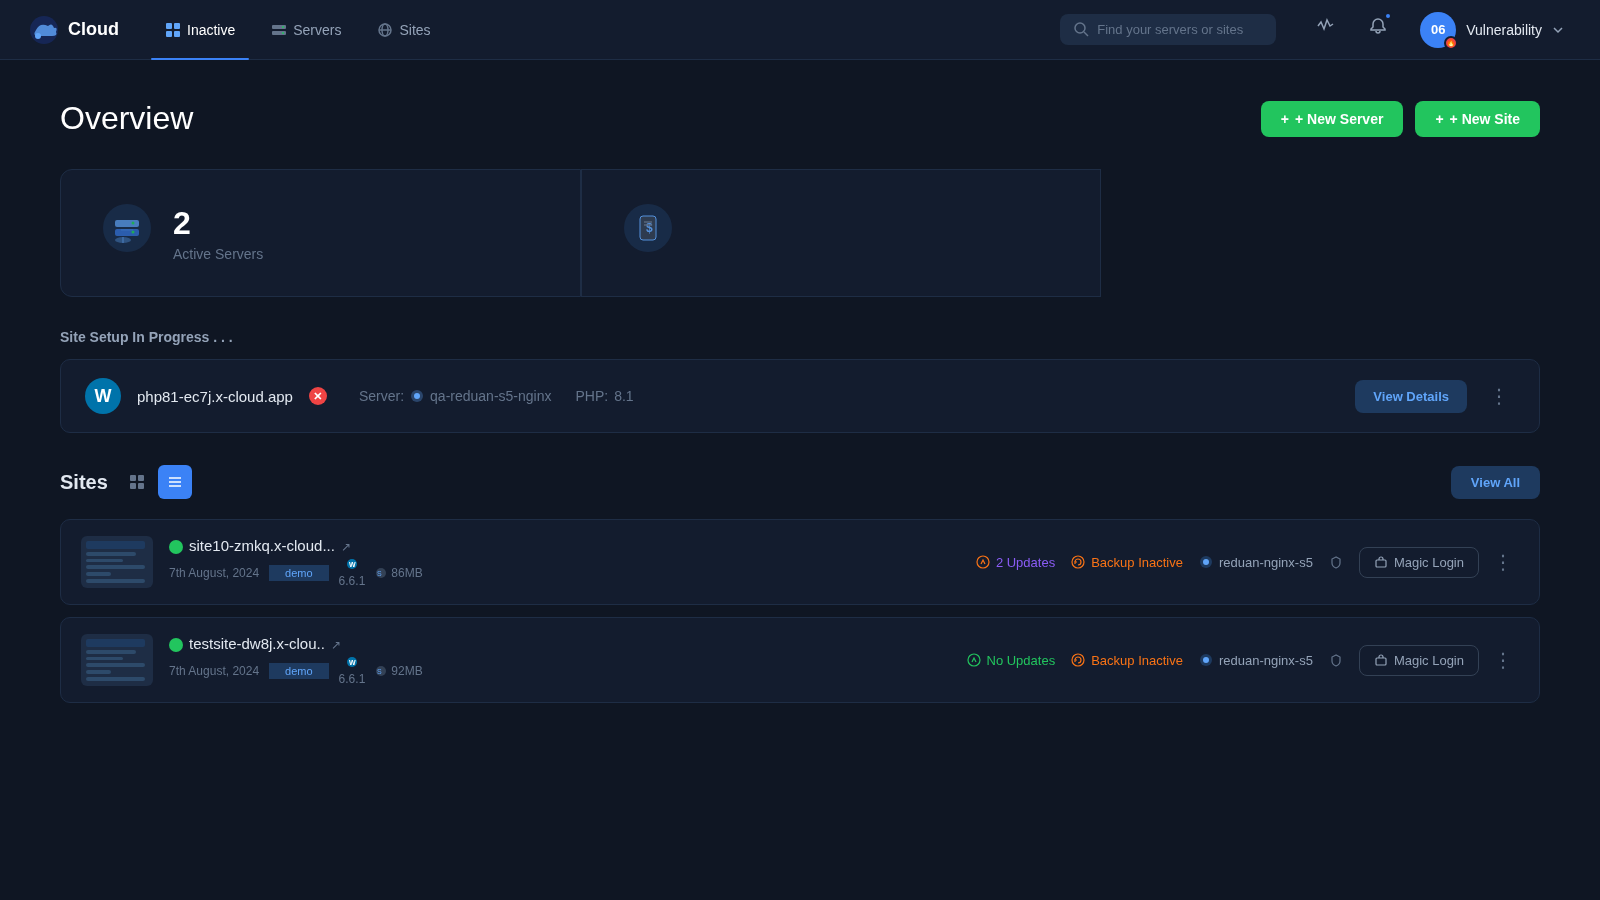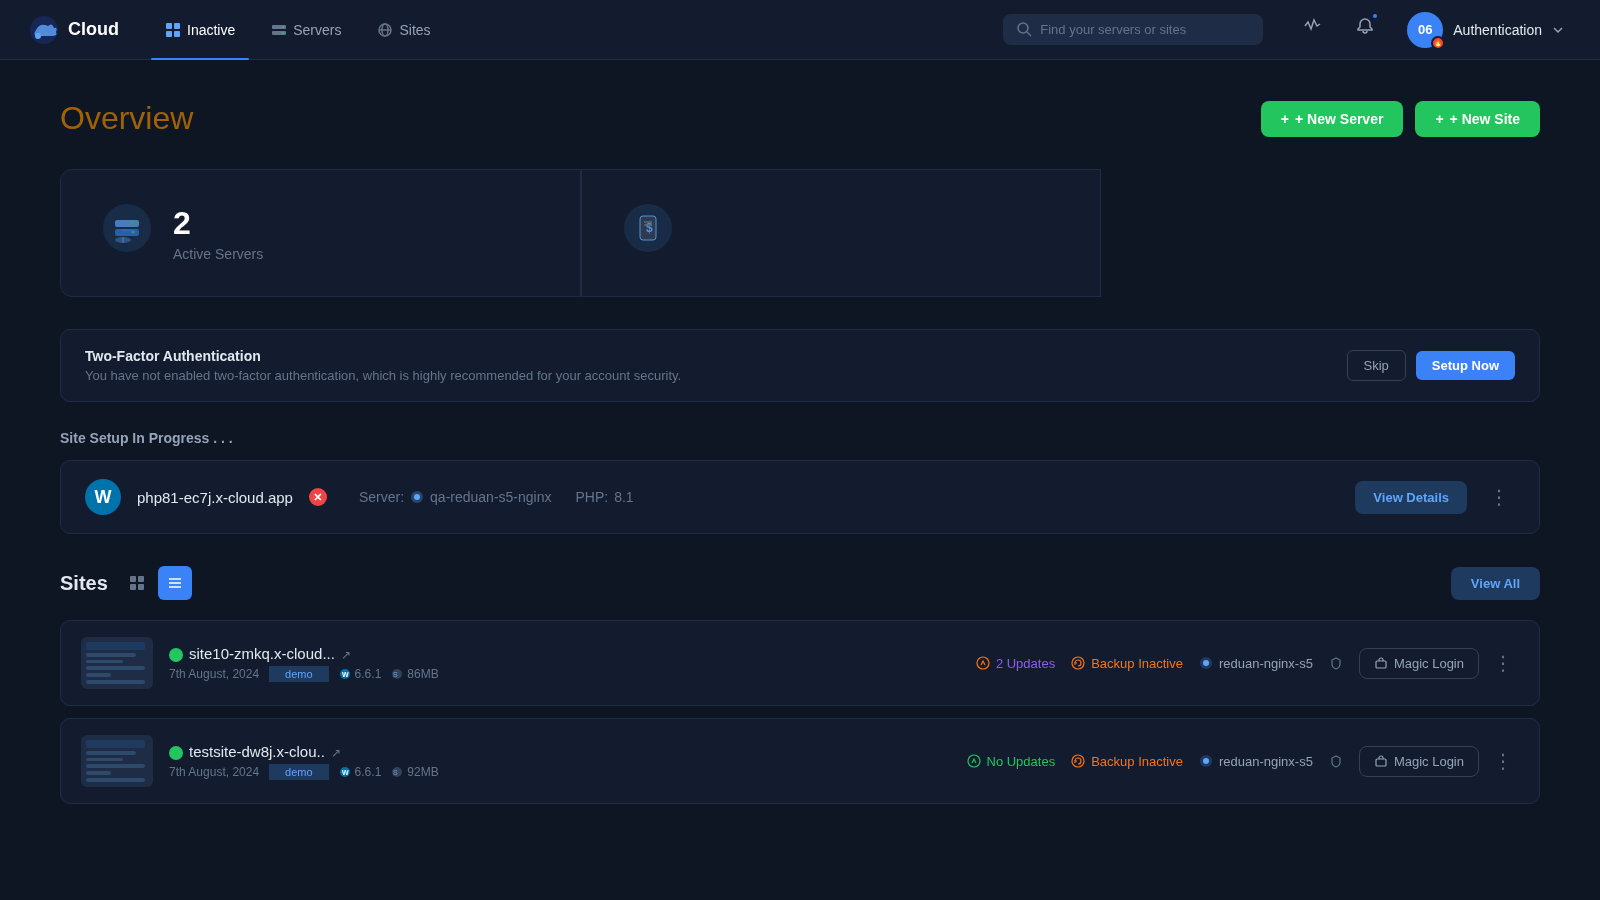--- a/index.html
+++ b/index.html
@@ -66,21 +66,21 @@
       border-radius: 2px;
     }
     .nav-spacer { flex: 1; }
     .search-bar {
       display: flex;
       align-items: center;
       background: #1e2d45;
       border-radius: 8px;
       padding: 8px 14px;
       gap: 8px;
-      width: 260px;
+      width: 216px;
       color: #64748b;
       font-size: 14px;
     }
     .nav-actions {
       display: flex;
       align-items: flex-start;
       gap: 16px;
     }
     .nav-icon-btn {
       width: 36px;
@@ -149,21 +149,21 @@
     
     .overview-header {
       display: flex;
       align-items: center;
       justify-content: space-between;
       margin-bottom: 32px;
     }
     .page-title {
       font-size: 32px;
       font-weight: 300;
-      color: #a16207;
+      color: #ffffff;
     }
     .header-actions {
       display: flex;
       gap: 12px;
     }
     .btn-green {
       display: flex;
       align-items: center;
       gap: 6px;
       background: #22c55e;
@@ -404,21 +404,21 @@
       font-size: 12px;
       color: #64748b;
     }
     .tag-demo {
       background: #1e3a5f;
       color: #60a5fa;
       border-radius: 0;
       padding: 2px 16px;
       font-size: 11px;
     }
-    .meta-wp { display: flex; align-items: center; gap: 4px; }
+    .meta-wp { display: flex; align-items: center; gap: 4px; flex-direction: column; }
     .meta-size { display: flex; align-items: center; gap: 4px; }
 
     .site-spacer { flex: 1; }
 
     .site-badges {
       display: flex;
       align-items: center;
       gap: 16px;
     }
     .badge {
@@ -509,21 +509,21 @@
         <path d="M9 2a5 5 0 0 1 5 5v3l2 2v1H2v-1l2-2V7a5 5 0 0 1 5-5z" stroke="#94a3b8" stroke-width="1.5" fill="none"></path>
         <path d="M7 14a2 2 0 0 0 4 0" stroke="#94a3b8" stroke-width="1.5" fill="none"></path>
       </svg>
       <div class="notif-dot"></div>
     </div>
     <div class="user-menu">
       <div class="avatar">
         <span>06</span>
         <div class="avatar-badge">🔥</div>
       </div>
-      <span class="user-name">Authentication</span>
+      <span class="user-name">Vulnerability</span>
       <svg width="12" height="12" viewBox="0 0 12 12" fill="none">
         <polyline points="2,4 6,8 10,4" stroke="#94a3b8" stroke-width="1.5" fill="none"></polyline>
       </svg>
     </div>
   </div>
 </nav>
 
 <div class="main">
 
   <div class="overview-header">
@@ -567,30 +567,20 @@
           <text x="24" y="30" fill="#60a5fa" font-size="12" font-weight="bold">$</text>
           <line x1="22" y1="20" x2="30" y2="20" stroke="#64748b" stroke-width="1.5"></line>
           <line x1="22" y1="23" x2="30" y2="23" stroke="#64748b" stroke-width="1.5"></line>
         </svg>
       </div>
     </div>
 
     <div style="flex:1; background:#0f1623;"></div>
   </div>
 
-  <div class="tfa-banner">
-    <div class="tfa-text">
-      <div class="tfa-title">Two-Factor Authentication</div>
-      <div class="tfa-desc">You have not enabled two-factor authentication, which is highly recommended for your account security.</div>
-    </div>
-    <div class="tfa-actions">
-      <button class="btn-ghost">Skip</button>
-      <button class="btn-blue">Setup Now</button>
-    </div>
-  </div>
 
   <div class="section-title">Site Setup In Progress . . .</div>
   <div class="setup-card">
     <div class="wp-icon">W</div>
     <span class="setup-site-name">php81-ec7j.x-cloud.app</span>
     <div class="setup-error-dot">✕</div>
     <div class="setup-meta">
       <div class="setup-meta-item">
         <span>Server:</span>
         <svg width="14" height="14" viewBox="0 0 14 14" fill="none">

